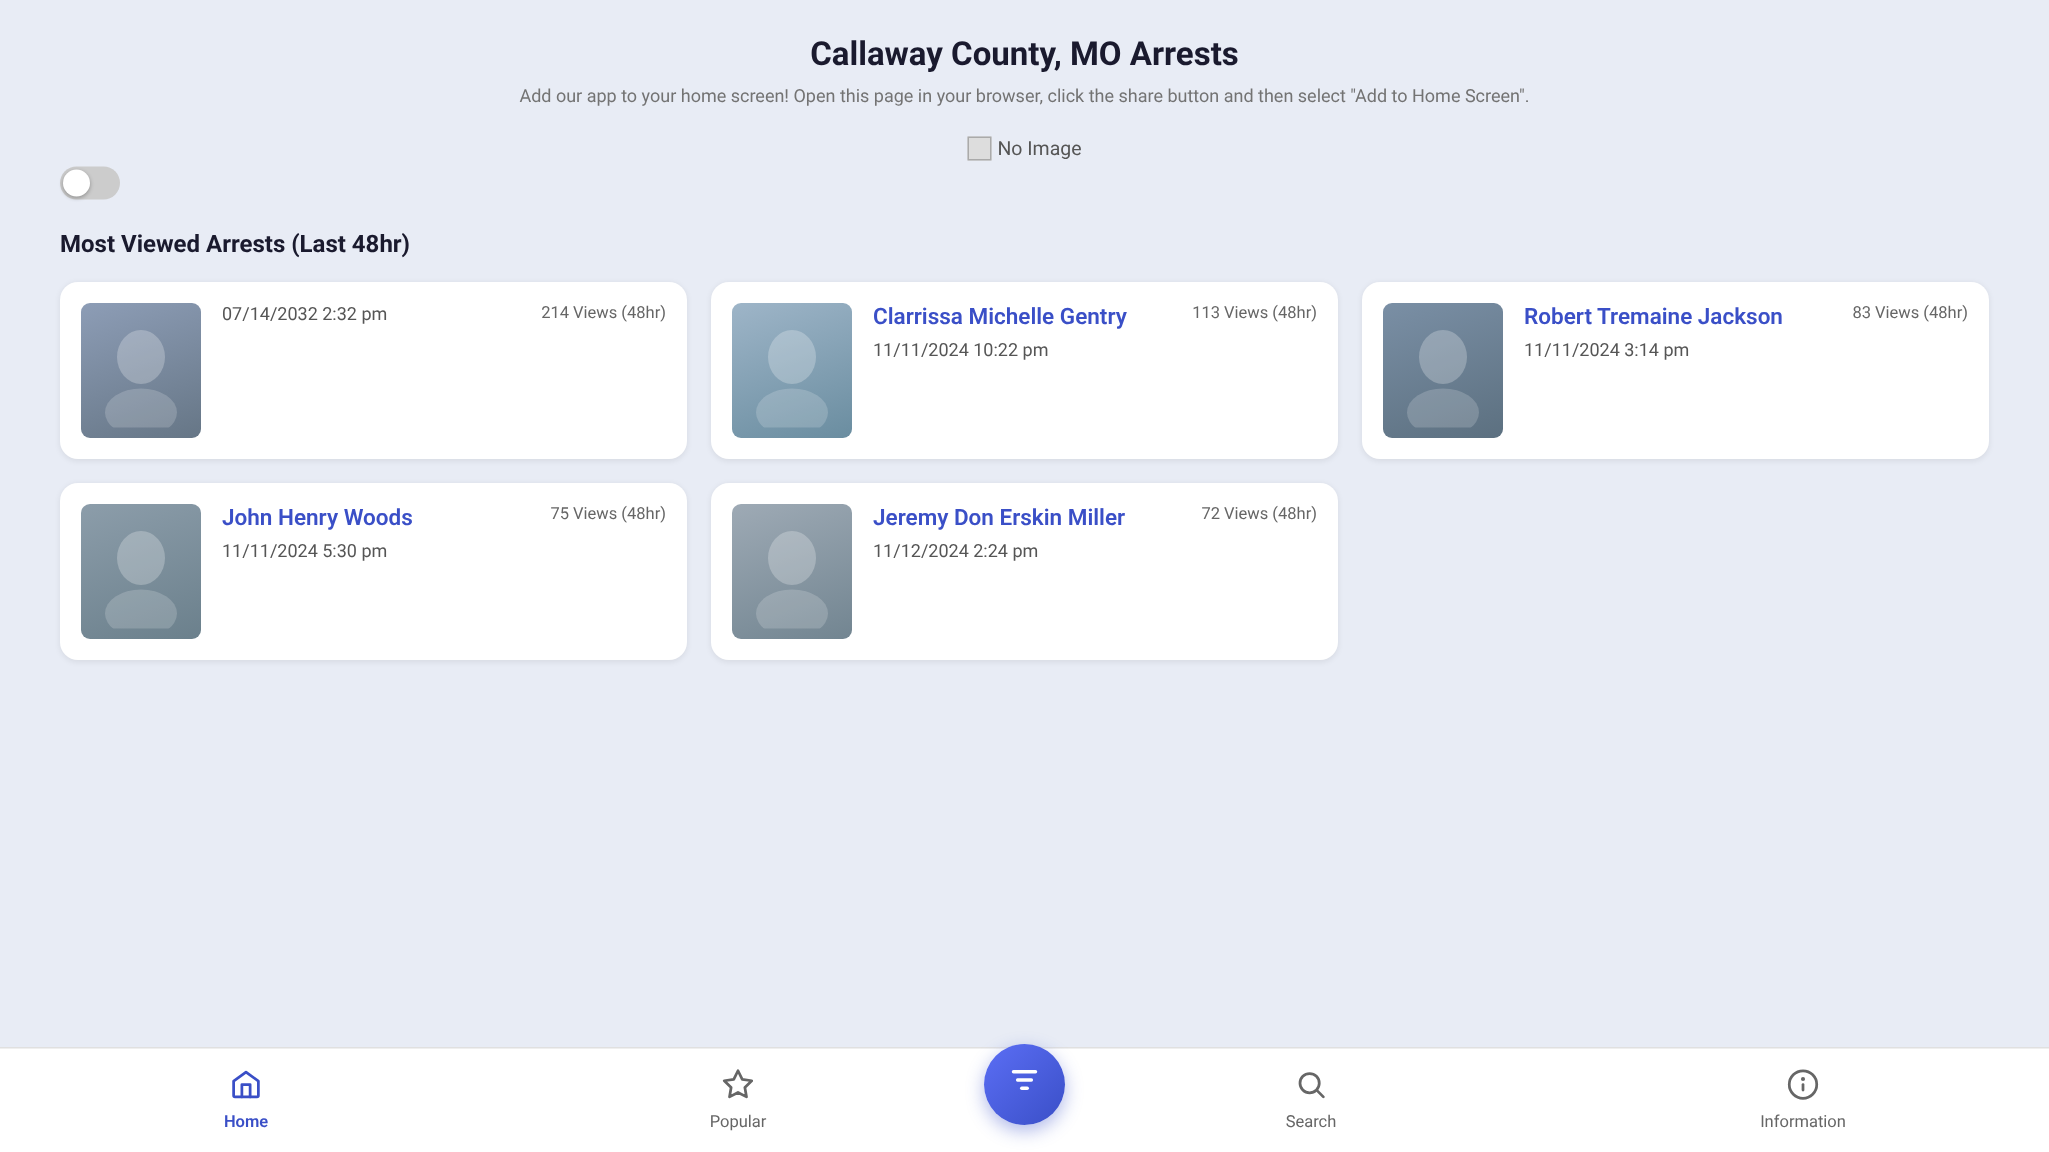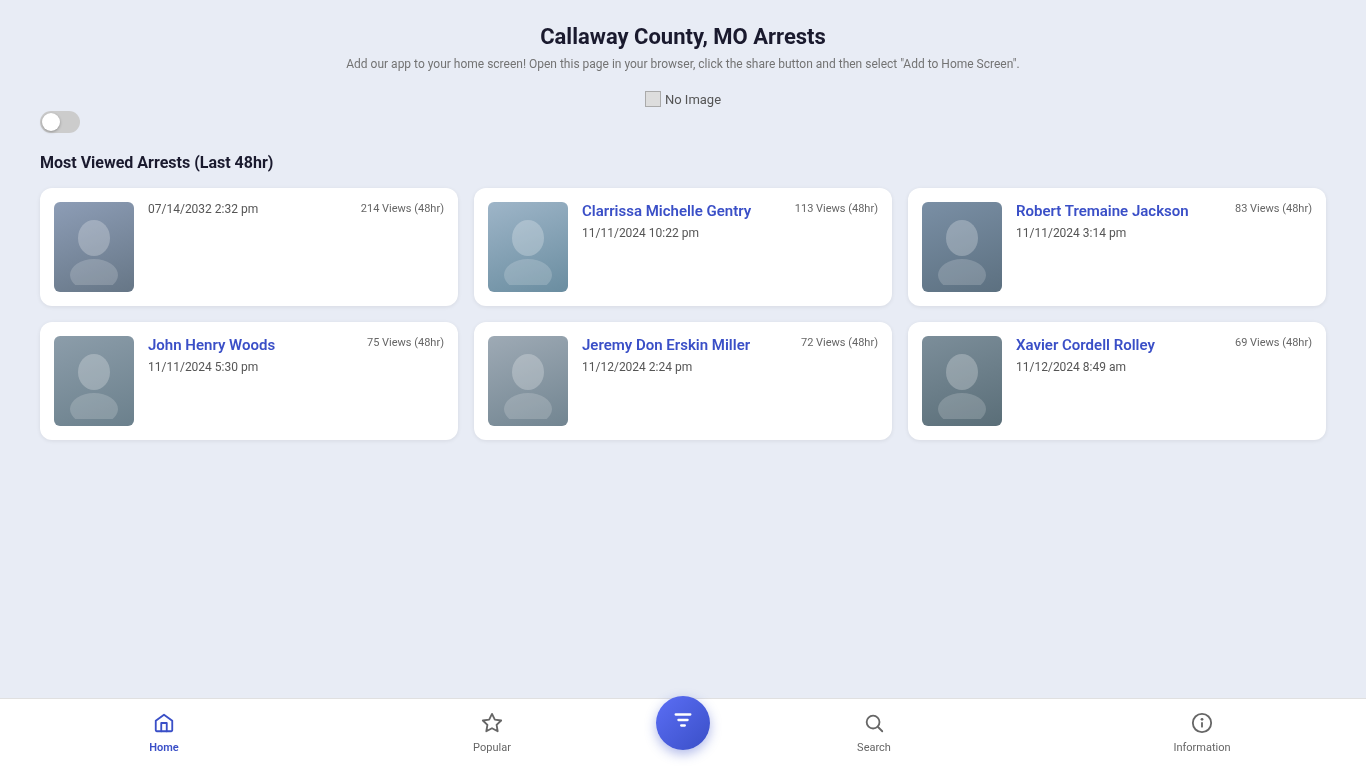--- a/index.html
+++ b/index.html
@@ -273,33 +273,20 @@
           <ellipse cx="30" cy="65" rx="24" ry="16" fill="rgba(255,255,255,0.18)"></ellipse>
         </svg>
       </div>
       <div class="arrest-info">
         <div class="arrest-name">Jeremy Don Erskin Miller</div>
         <div class="arrest-date">11/12/2024 2:24 pm</div>
       </div>
       <div class="arrest-views">72 Views (48hr)</div>
     </div>
 
-    <div class="arrest-card">
-      <div class="arrest-photo-placeholder photo-6">
-        <svg class="face-silhouette" viewBox="0 0 60 75" fill="none" xmlns="http://www.w3.org/2000/svg">
-          <ellipse cx="30" cy="28" rx="16" ry="18" fill="rgba(255,255,255,0.25)"></ellipse>
-          <ellipse cx="30" cy="65" rx="24" ry="16" fill="rgba(255,255,255,0.18)"></ellipse>
-        </svg>
-      </div>
-      <div class="arrest-info">
-        <div class="arrest-name">Xavier Cordell Rolley</div>
-        <div class="arrest-date">11/12/2024 8:49 am</div>
-      </div>
-      <div class="arrest-views">69 Views (48hr)</div>
-    </div>
 
   </div>
 </div>
 
 <nav class="bottom-nav">
 
   <div class="nav-item">
     <span class="nav-icon active">
       <svg width="22" height="22" viewBox="0 0 24 24" fill="none" stroke="#3a4fc7" stroke-width="2" stroke-linecap="round" stroke-linejoin="round">
         <path d="M3 9.5L12 3l9 6.5V20a1 1 0 01-1 1H4a1 1 0 01-1-1V9.5z"></path>

